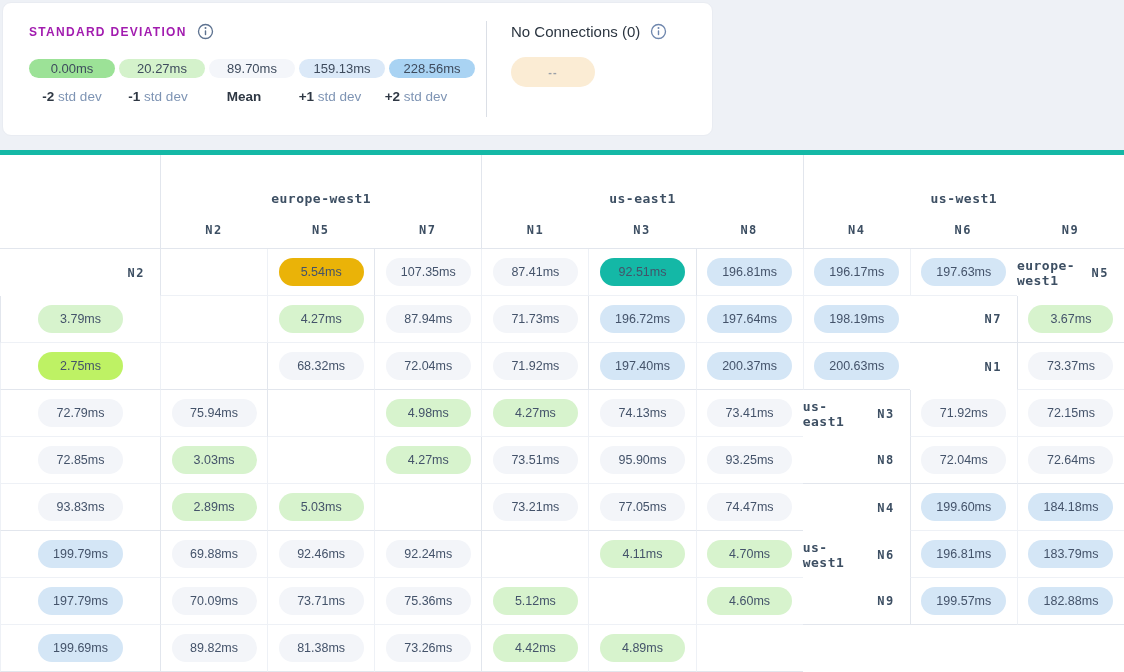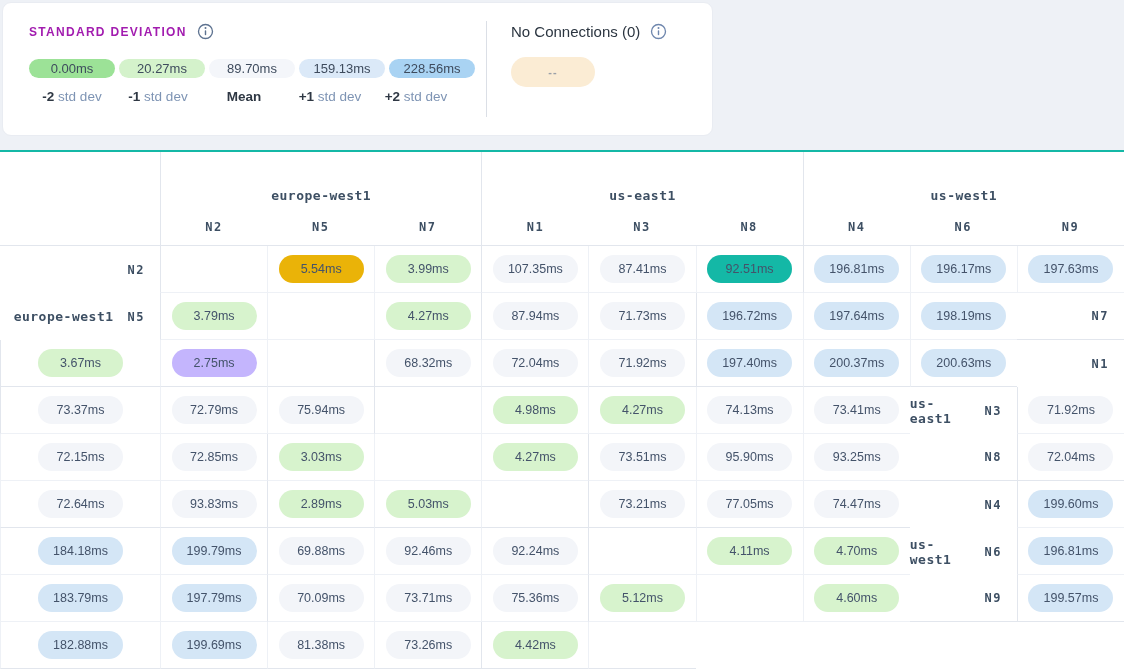--- a/index.html
+++ b/index.html
@@ -26,21 +26,21 @@
   .noconn-sec { padding:20px 0 0 24px; }
   .noconn-title { font-size:15px; color:#2b3540; }
   .noconn-pill { margin-top:17px; width:84px; height:30px; border-radius:15px;
                  display:flex; align-items:center; justify-content:center;
                  font-size:11px; font-weight:bold; letter-spacing:1px; color:#9aa0a8; }
 
   
   .matrix { display:grid; width:1124px;
             grid-template-columns:160px repeat(9, 1fr);
             grid-template-rows:56px 38px repeat(9, 47px);
-            background:#ffffff; border-top:2px solid #14b8a6; }
+            background:#ffffff; border-top:5px solid #14b8a6; }
   .mono { font-family:"DejaVu Sans Mono", monospace; font-weight:bold; color:#3d4f63; }
   .h-corner { }
   .h-region { grid-column:span 3; display:flex; align-items:flex-end; justify-content:center;
               padding-bottom:5px; font-size:13px; letter-spacing:0.5px;
               border-left:1px solid #e2e6ed; }
   .h-spacer { border-bottom:1px solid #e2e6ed; }
   .h-node { display:flex; align-items:center; justify-content:center; font-size:12px;
             letter-spacing:1.5px; border-bottom:1px solid #e2e6ed; }
   .h-node.group-start { border-left:1px solid #e2e6ed; }
   .b-left { display:flex; align-items:center; justify-content:flex-end; gap:14px;
@@ -121,23 +121,20 @@
     <div class="h-node mono">N6</div>
     <div class="h-node mono">N9</div>
     <div class="b-left">
       <span class="region-lbl mono"></span>
       <span class="node-lbl mono">N2</span>
     </div>
     <div class="b-cell group-start"></div>
     <div class="b-cell col-inner">
       <span class="pill" style="background: #eab308;">5.54ms</span>
     </div>
-    <div class="b-cell col-inner">
-      <span class="pill" style="background: rgb(215, 243, 205);">3.99ms</span>
-    </div>
     <div class="b-cell group-start">
       <span class="pill" style="background: rgb(243, 245, 249);">107.35ms</span>
     </div>
     <div class="b-cell col-inner">
       <span class="pill" style="background: rgb(243, 245, 249);">87.41ms</span>
     </div>
     <div class="b-cell col-inner">
       <span class="pill" style="background: #14b8a6;">92.51ms</span>
     </div>
     <div class="b-cell group-start">
@@ -176,21 +173,21 @@
       <span class="pill" style="background: rgb(212, 230, 246);">198.19ms</span>
     </div>
     <div class="b-left b-last">
       <span class="region-lbl mono"></span>
       <span class="node-lbl mono">N7</span>
     </div>
     <div class="b-cell group-start b-last">
       <span class="pill" style="background: rgb(215, 243, 205);">3.67ms</span>
     </div>
     <div class="b-cell col-inner b-last">
-      <span class="pill" style="background: #c4b5fd;">2.75ms</span>
+      <span class="pill" style="background: #bef264;">2.75ms</span>
     </div>
     <div class="b-cell col-inner b-last"></div>
     <div class="b-cell group-start b-last">
       <span class="pill" style="background: rgb(243, 245, 249);">68.32ms</span>
     </div>
     <div class="b-cell col-inner b-last">
       <span class="pill" style="background: rgb(243, 245, 249);">72.04ms</span>
     </div>
     <div class="b-cell col-inner b-last">
       <span class="pill" style="background: rgb(243, 245, 249);">71.92ms</span>
@@ -352,23 +349,29 @@
     </div>
     <div class="b-cell group-start b-last">
       <span class="pill" style="background: rgb(212, 230, 246);">199.57ms</span>
     </div>
     <div class="b-cell col-inner b-last">
       <span class="pill" style="background: rgb(212, 230, 246);">182.88ms</span>
     </div>
     <div class="b-cell col-inner b-last">
       <span class="pill" style="background: rgb(212, 230, 246);">199.69ms</span>
     </div>
+    <div class="b-cell group-start b-last">
+      <span class="pill" style="background: rgb(243, 245, 249);">89.82ms</span>
+    </div>
     <div class="b-cell col-inner b-last">
       <span class="pill" style="background: rgb(243, 245, 249);">81.38ms</span>
     </div>
     <div class="b-cell col-inner b-last">
       <span class="pill" style="background: rgb(243, 245, 249);">73.26ms</span>
     </div>
     <div class="b-cell group-start b-last">
       <span class="pill" style="background: rgb(215, 243, 205);">4.42ms</span>
+    </div>
+    <div class="b-cell col-inner b-last">
+      <span class="pill" style="background: rgb(215, 243, 205);">4.89ms</span>
     </div>
     <div class="b-cell col-inner b-last"></div>
   </div>
 
 </body></html>

